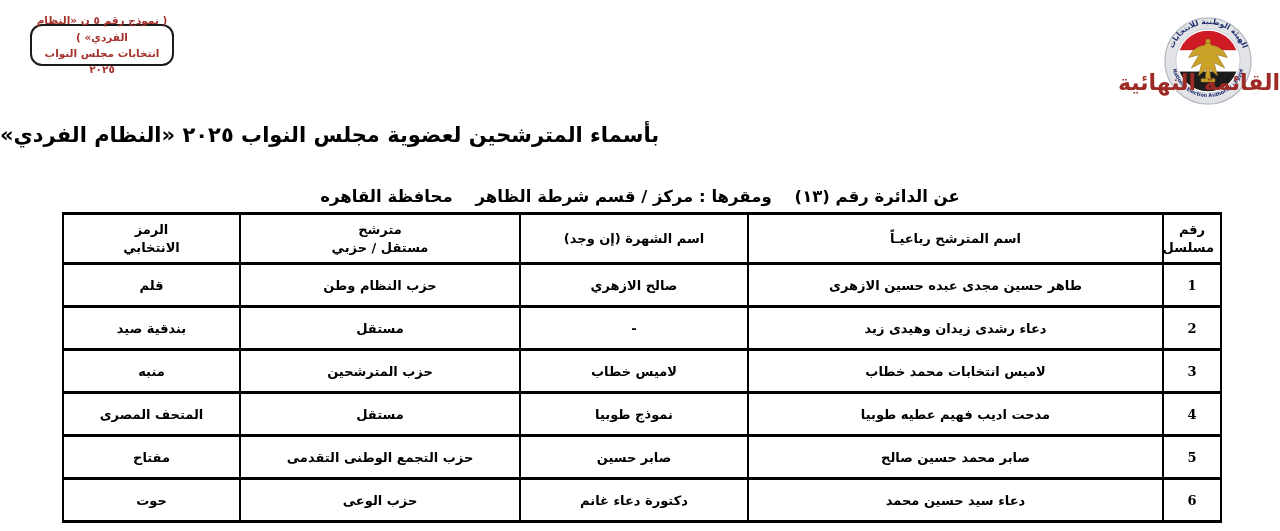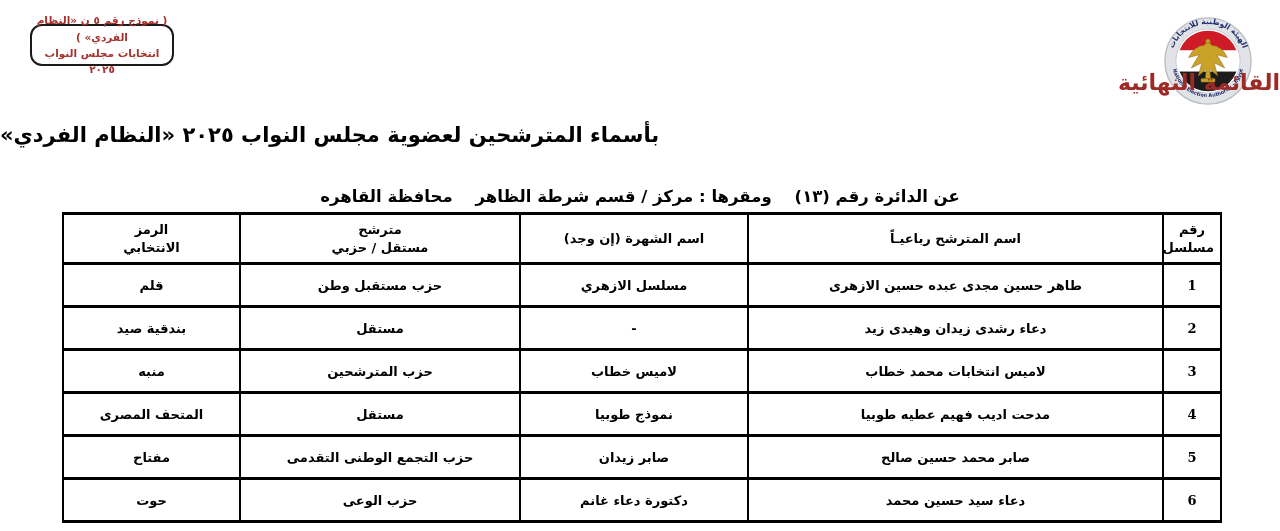--- a/index.html
+++ b/index.html
@@ -106,22 +106,22 @@
       <th>مترشح
 مستقل / حزبي</th>
       <th>الرمز
 الانتخابي</th>
     </tr>
   </thead>
   <tbody>
       <tr>
     <td class="cell-serial">1</td>
     <td class="cell-name">طاهر حسين مجدى عبده حسين الازهرى</td>
-    <td>مسلسل الازهري</td>
-    <td>حزب مستقبل وطن</td>
+    <td>صالح الازهري</td>
+    <td>حزب النظام وطن</td>
     <td>قلم</td>
   </tr>
       <tr>
     <td class="cell-serial">2</td>
     <td class="cell-name">دعاء رشدى زيدان وهيدى زيد</td>
     <td>-</td>
     <td>مستقل</td>
     <td>بندقية صيد</td>
   </tr>
       <tr>
@@ -134,21 +134,21 @@
       <tr>
     <td class="cell-serial">4</td>
     <td class="cell-name">مدحت اديب فهيم عطيه طوبيا</td>
     <td>نموذج طوبيا</td>
     <td>مستقل</td>
     <td>المتحف المصرى</td>
   </tr>
       <tr>
     <td class="cell-serial">5</td>
     <td class="cell-name">صابر محمد حسين صالح</td>
-    <td>صابر زيدان</td>
+    <td>صابر حسين</td>
     <td>حزب التجمع الوطنى التقدمى</td>
     <td>مفتاح</td>
   </tr>
       <tr>
     <td class="cell-serial">6</td>
     <td class="cell-name">دعاء سيد حسين محمد</td>
     <td>دكتورة دعاء غانم</td>
     <td>حزب الوعى</td>
     <td>حوت</td>
   </tr>

